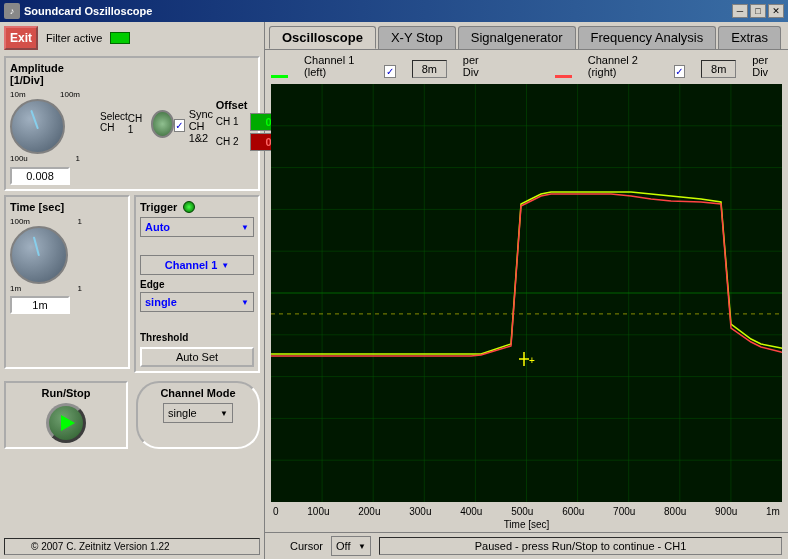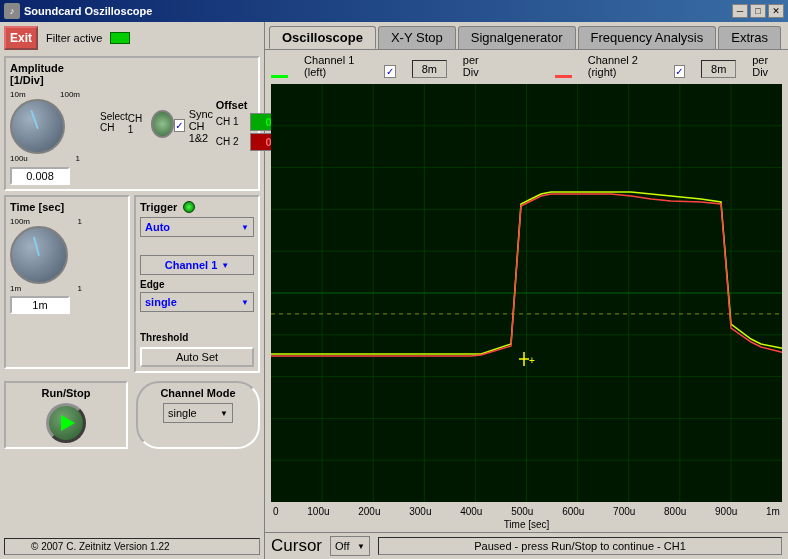--- a/index.html
+++ b/index.html
@@ -300,21 +300,21 @@
 
     
     .status-bar {
       display: flex;
       align-items: center;
       background: #d4d0c8;
       border-top: 1px solid #808080;
       padding: 3px 6px;
       gap: 8px;
     }
-    .cursor-label { font-size: 17px; }
+    .cursor-label { font-size: 11px; margin-left: 19px; }
     .status-text {
       flex: 1;
       text-align: center;
       font-size: 11px;
       border: 1px inset #808080;
       background: #d4d0c8;
       padding: 2px 6px;
     }
 
     

